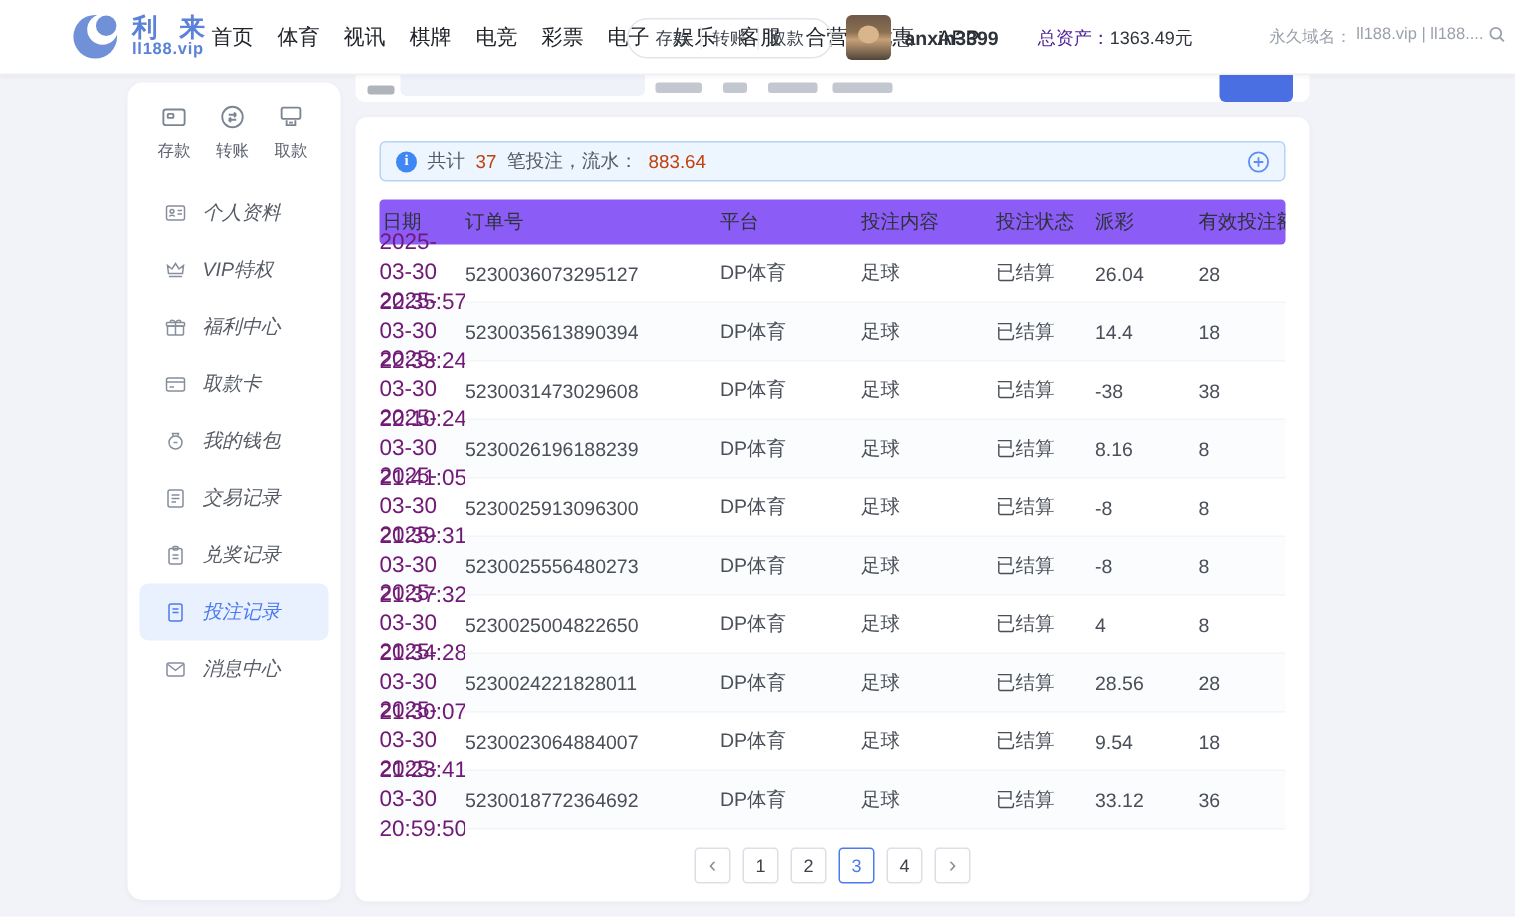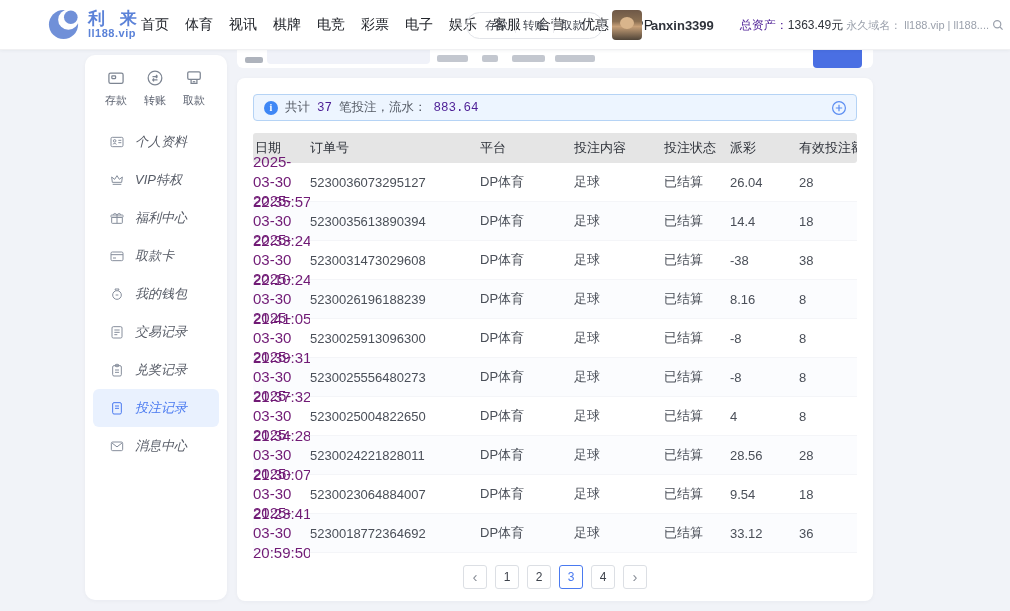--- a/index.html
+++ b/index.html
@@ -22,21 +22,21 @@
   .pill span + span { border-left:1px solid #ececf0; }
   .avatar { width:30px; height:30px; border-radius:4px; cursor:pointer; overflow:hidden;
             background:linear-gradient(180deg,#6e5847 0%,#8a6f52 38%,#c7a078 55%,#4f4438 100%); position:relative; }
   .avatar::after { content:""; position:absolute; left:8px; top:7px; width:14px; height:12px; border-radius:50%;
                    background:#d9b58c; }
   .uinfo { display:flex; flex-direction:row; gap:3px; }
   .uline1 { display:flex; align-items:center; gap:12px; }
   .uname { font-size:13px; font-weight:700; color:#2f333b; }
   .uassets { font-size:12px; color:#2f333b; }
   .uassets .lbl { color:#4c1d95;margin-left:14px; }
-  .uline2 { display:flex; align-items:center; gap:3px; font-size:11px; color:#9ba1ac; }
+  .uline2 { display:flex; gap:3px; font-size:11px; color:#9ba1ac;margin-left:48px; }
 
   
   .sidebar { position:absolute; left:85px; top:55px; width:142px; height:545px; background:#fff;
              border-radius:10px; box-shadow:0 1px 4px rgba(20,30,60,.04); }
   .quick { display:flex; gap:11px; padding:13px 0 0 17px; }
   .quick-item { width:28px; display:flex; flex-direction:column; align-items:center; gap:5px; cursor:pointer; color:#7d8592; }
   .quick-item .ql { font-size:11px; color:#5c6270; white-space:nowrap; }
   .menu { margin-top:15px;font-style:italic; }
   .mitem { height:38px; display:flex; align-items:center; gap:10px; margin:0 8px; padding-left:16px;
            border-radius:6px; font-size:13px; color:#565b66; cursor:pointer; }
@@ -53,25 +53,25 @@
   .tb-btn { position:absolute; left:576px; top:-3px; width:49px; height:21px; background:#4a6fe3; border-radius:4px; cursor:pointer; }
 
   
   .records { position:absolute; left:237px; top:78px; width:636px; height:523px; background:#fff;
              border-radius:8px; box-shadow:0 1px 4px rgba(20,30,60,.04); padding:16px; }
   .infobar { height:27px; border:1px solid #b5d3f5; background:#edf5ff; border-radius:4px;
              display:flex; align-items:center; gap:7px; padding:0 10px; position:relative; }
   .info-ic { width:14px; height:14px; border-radius:50%; background:#3f87f5; color:#fff; font-size:10px;
              font-weight:700; display:flex; align-items:center; justify-content:center; font-family:"Liberation Serif",serif; }
   .infobar .t { font-size:12.5px; color:#555b65; }
-  .infobar .n { font-size:12.5px; color:#4c1d95;font-family:Liberation Mono, monospace; }
+  .infobar .n { font-size:12.5px; color:#c2410c; }
   .plus-ic { position:absolute; right:9px; top:5px; cursor:pointer; }
 
   .tbl { margin-top:12px; }
-  .thead { display:flex; align-items:center; height:30px; background:#e5e5e5; border-radius:3px;
+  .thead { display:flex; align-items:center; height:30px; background:#8b5cf6; border-radius:3px;
            font-size:13px; color:#2e323a; }
   .trow { display:flex; align-items:center; height:39px; border-bottom:1px solid #f4f5f8;
           font-size:13px; color:#4a4f58; }
   .trow:nth-child(even) { background:#fbfcfe; }
   .cell { padding-right:6px; overflow:hidden; white-space:nowrap; }
   .c0 { width:57px;  white-space:normal; font-size:15px; color:#701a75; line-height:1.32; }
   .c1 { width:170px; color:#4a4f58; }
   .c2 { width:94px; }
   .c3 { width:90px; }
   .c4 { width:66px; }

